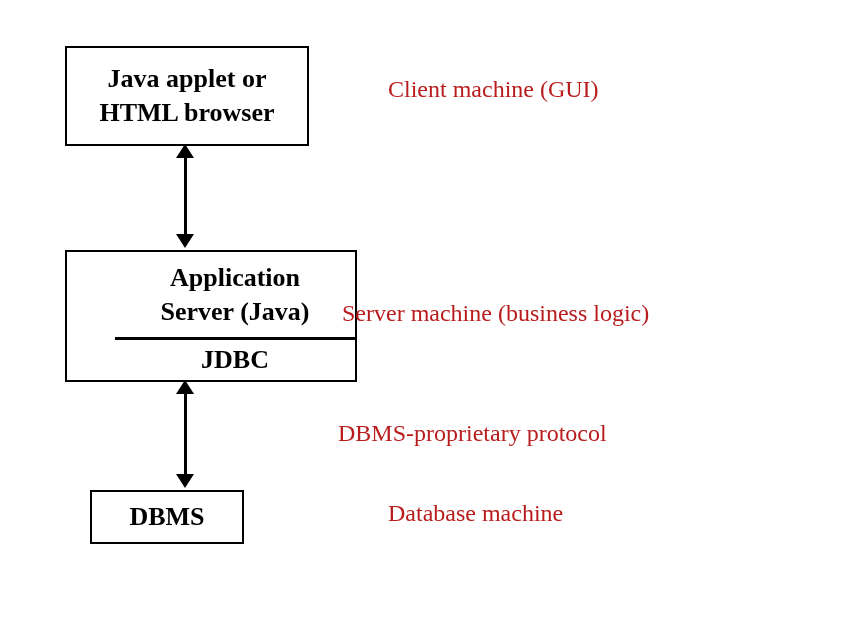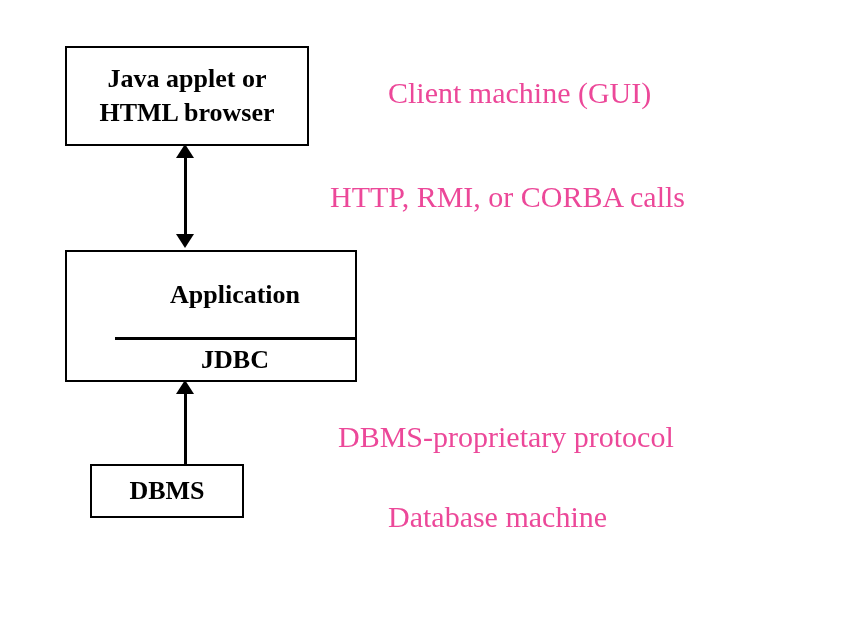--- a/index.html
+++ b/index.html
@@ -55,21 +55,21 @@
     }
     .box-appserver .lower {
       height: 40px;
       display: flex;
       justify-content: center;
       align-items: center;
       width: 100%;
     }
     .box-dbms {
       left: 90px;
-      top: 464px;
+      top: 490px;
       width: 150px;
       height: 50px;
     }
     .arrow {
       position: absolute;
       left: 175px;
       width: 20px;
       display: flex;
       flex-direction: column;
       align-items: center;
@@ -96,23 +96,23 @@
     .arrow1 {
       top: 144px;
       height: 104px;
     }
     .arrow2 {
       top: 380px;
       height: 108px;
     }
     .label {
       position: absolute;
-      font-size: 30px;
+      font-size: 24px;
       font-weight: normal;
-      color: #ec4899;
+      color: #b91c1c;
     }
     .label-client {
       left: 388px;
       top: 76px;
     }
     .label-http {
       left: 330px;
       top: 180px;
     }
     .label-server {
@@ -141,34 +141,35 @@
 
   <div class="arrow arrow1">
     <div class="head-up"></div>
     <div class="shaft"></div>
     <div class="head-down"></div>
   </div>
 
   <div class="box box-appserver">
     <div class="upper">
       <span>Application</span>
+      <span>Server (Java)</span>
     </div>
     <div class="lower">
       <span>JDBC</span>
     </div>
   </div>
 
   <div class="arrow arrow2">
     <div class="head-up"></div>
     <div class="shaft"></div>
     <div class="head-down"></div>
   </div>
 
   <div class="box box-dbms">
     <span>DBMS</span>
   </div>
 
   <div class="label label-client">Client machine (GUI)</div>
-  <div class="label label-http">HTTP, RMI, or CORBA calls</div>
+  <div class="label label-server">Server machine (business logic)</div>
   <div class="label label-proto">DBMS-proprietary protocol</div>
   <div class="label label-db">Database machine</div>
 
 </div>
 
 </body></html>

